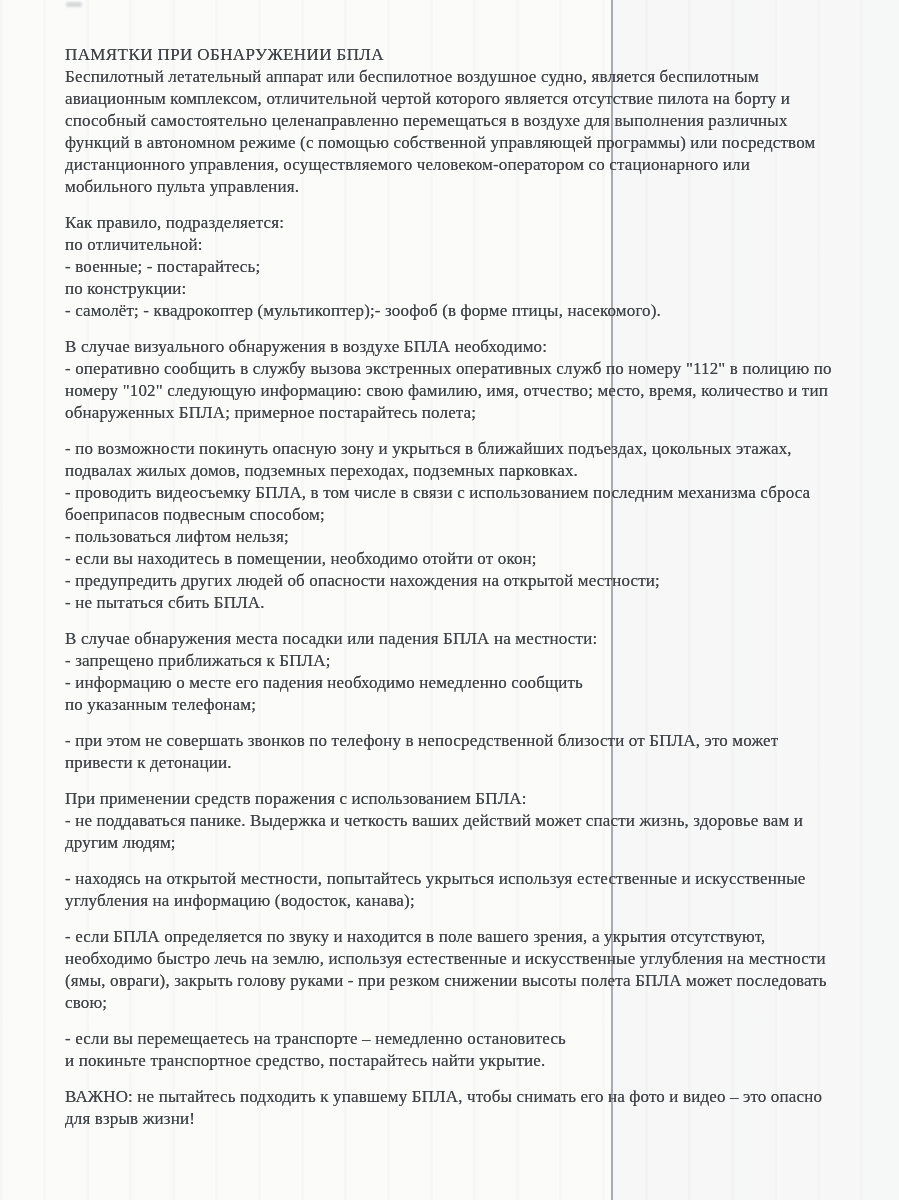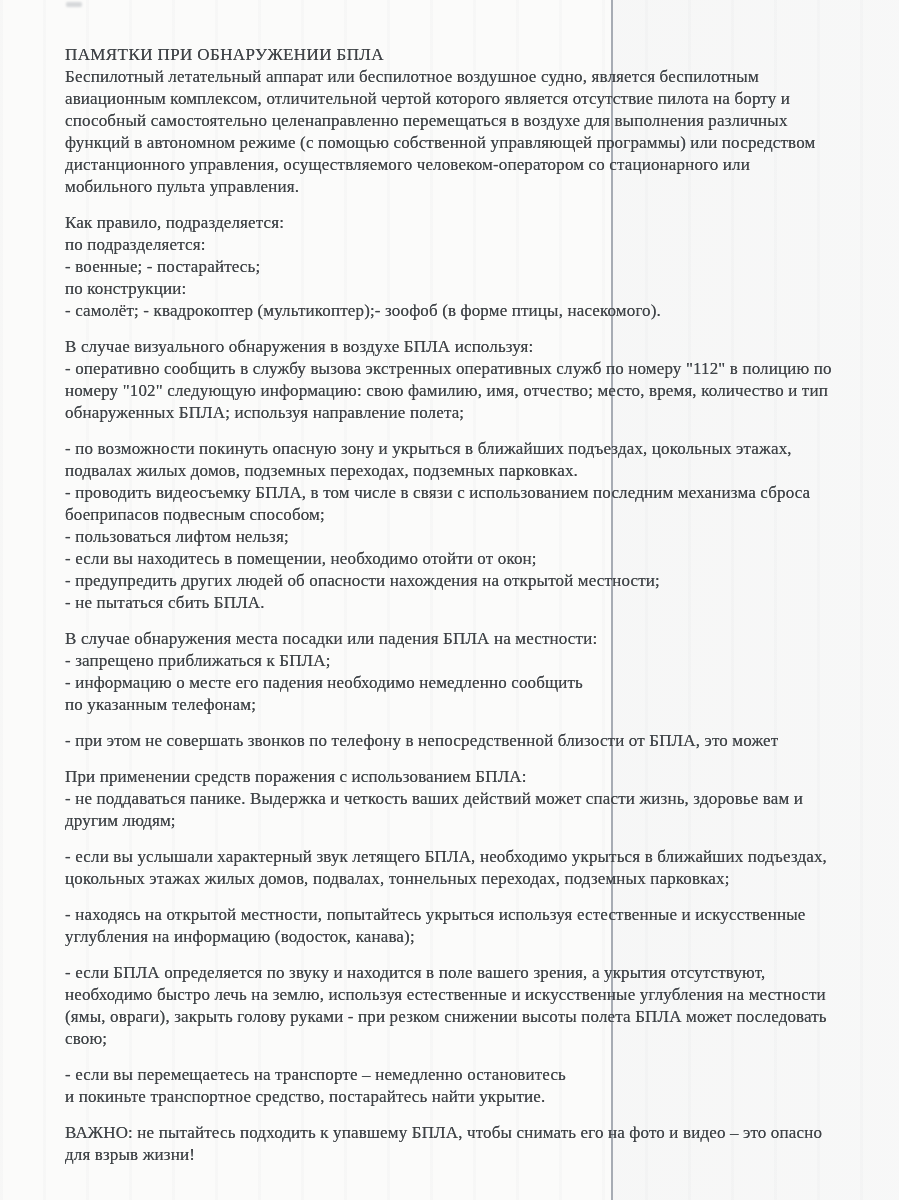--- a/index.html
+++ b/index.html
@@ -93,58 +93,55 @@
         <div class="para">
           <div class="line">Беспилотный летательный аппарат или беспилотное воздушное судно, является беспилотным</div>
           <div class="line">авиационным комплексом, отличительной чертой которого является отсутствие пилота на борту и</div>
           <div class="line">способный самостоятельно целенаправленно перемещаться в воздухе для выполнения различных</div>
           <div class="line">функций в автономном режиме (с помощью собственной управляющей программы) или посредством</div>
           <div class="line">дистанционного управления, осуществляемого человеком-оператором со стационарного или</div>
           <div class="line">мобильного пульта управления.</div>
         </div>
         <div class="para">
           <div class="line">Как правило, подразделяется:</div>
-          <div class="line">по подразделяется:</div>
+          <div class="line">по отличительной:</div>
           <div class="line">- военные; - постарайтесь;</div>
           <div class="line">по конструкции:</div>
           <div class="line">- самолёт; - квадрокоптер (мультикоптер);- зоофоб (в форме птицы, насекомого).</div>
         </div>
         <div class="para">
-          <div class="line">В случае визуального обнаружения в воздухе БПЛА используя:</div>
+          <div class="line">В случае визуального обнаружения в воздухе БПЛА необходимо:</div>
           <div class="line">- оперативно сообщить в службу вызова экстренных оперативных служб по номеру "112" в полицию по</div>
           <div class="line">номеру "102" следующую информацию: свою фамилию, имя, отчество; место, время, количество и тип</div>
-          <div class="line">обнаруженных БПЛА; используя направление полета;</div>
+          <div class="line">обнаруженных БПЛА; примерное постарайтесь полета;</div>
         </div>
         <div class="para">
           <div class="line">- по возможности покинуть опасную зону и укрыться в ближайших подъездах, цокольных этажах,</div>
           <div class="line">подвалах жилых домов, подземных переходах, подземных парковках.</div>
           <div class="line">- проводить видеосъемку БПЛА, в том числе в связи с использованием последним механизма сброса</div>
           <div class="line">боеприпасов подвесным способом;</div>
           <div class="line">- пользоваться лифтом нельзя;</div>
           <div class="line">- если вы находитесь в помещении, необходимо отойти от окон;</div>
           <div class="line">- предупредить других людей об опасности нахождения на открытой местности;</div>
           <div class="line">- не пытаться сбить БПЛА.</div>
         </div>
         <div class="para">
           <div class="line">В случае обнаружения места посадки или падения БПЛА на местности:</div>
           <div class="line">- запрещено приближаться к БПЛА;</div>
           <div class="line">- информацию о месте его падения необходимо немедленно сообщить</div>
           <div class="line">по указанным телефонам;</div>
         </div>
         <div class="para">
           <div class="line">- при этом не совершать звонков по телефону в непосредственной близости от БПЛА, это может</div>
+          <div class="line">привести к детонации.</div>
         </div>
         <div class="para">
           <div class="line">При применении средств поражения с использованием БПЛА:</div>
           <div class="line">- не поддаваться панике. Выдержка и четкость ваших действий может спасти жизнь, здоровье вам и</div>
           <div class="line">другим людям;</div>
-        </div>
-        <div class="para">
-          <div class="line">- если вы услышали характерный звук летящего БПЛА, необходимо укрыться в ближайших подъездах,</div>
-          <div class="line">цокольных этажах жилых домов, подвалах, тоннельных переходах, подземных парковках;</div>
         </div>
         <div class="para">
           <div class="line">- находясь на открытой местности, попытайтесь укрыться используя естественные и искусственные</div>
           <div class="line">углубления на информацию (водосток, канава);</div>
         </div>
         <div class="para">
           <div class="line">- если БПЛА определяется по звуку и находится в поле вашего зрения, а укрытия отсутствуют,</div>
           <div class="line">необходимо быстро лечь на землю, используя естественные и искусственные углубления на местности</div>
           <div class="line">(ямы, овраги), закрыть голову руками - при резком снижении высоты полета БПЛА может последовать</div>
           <div class="line">свою;</div>

